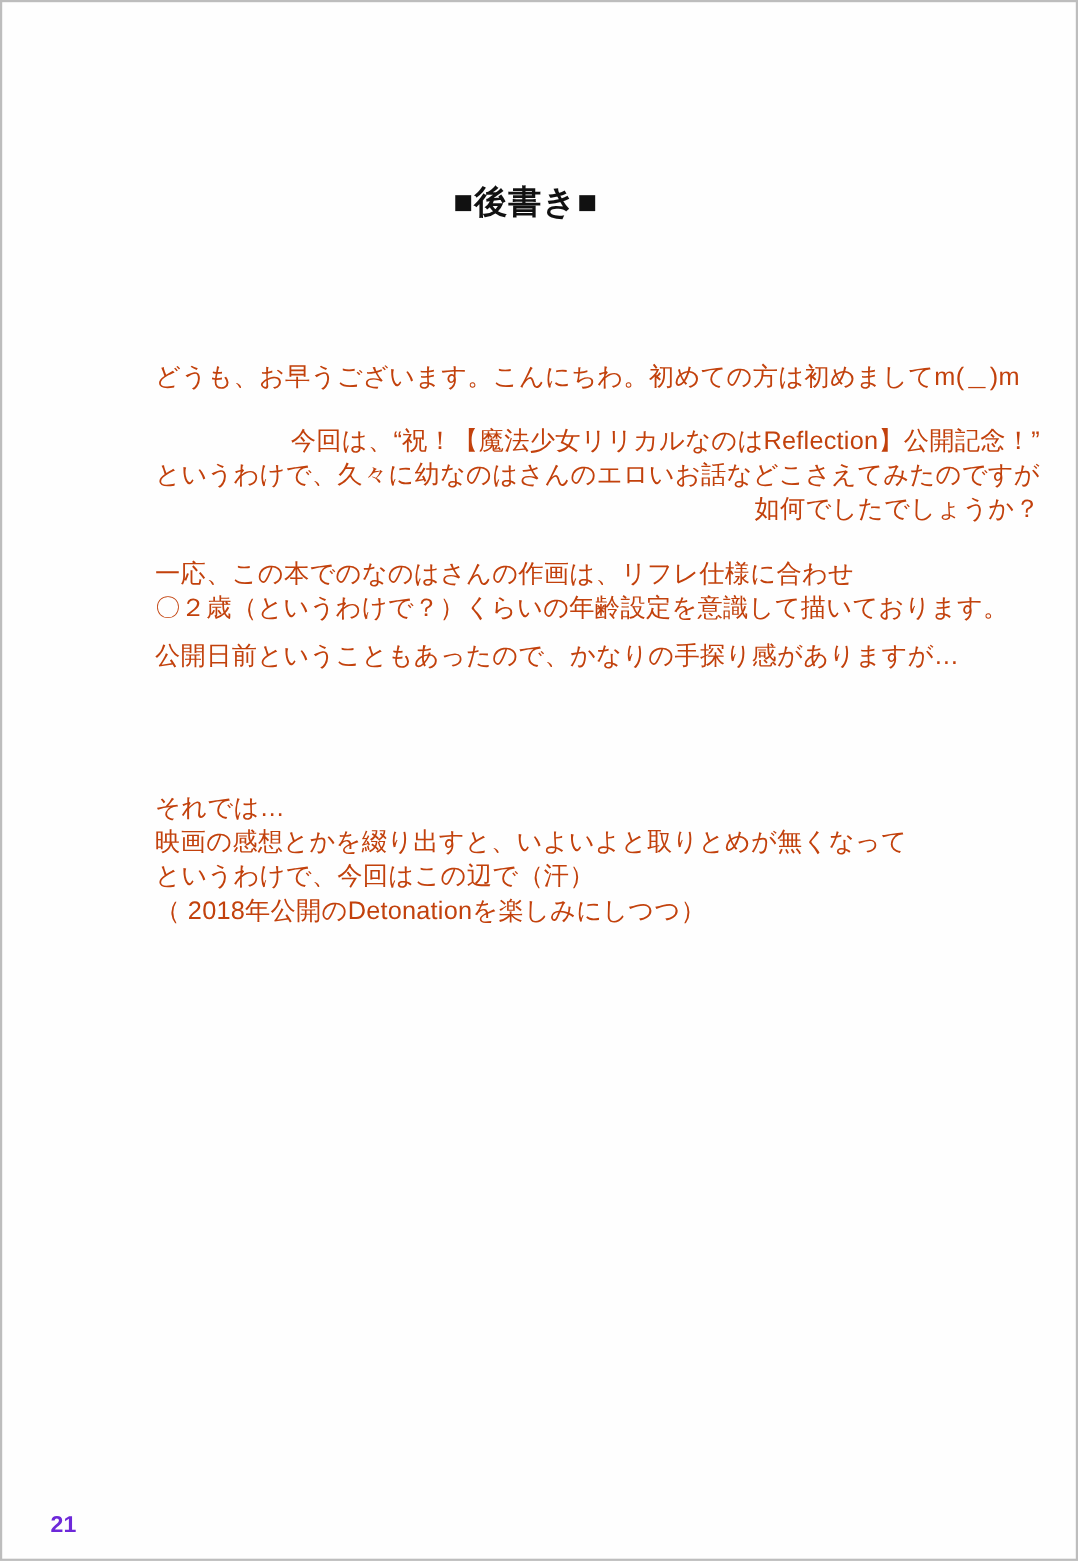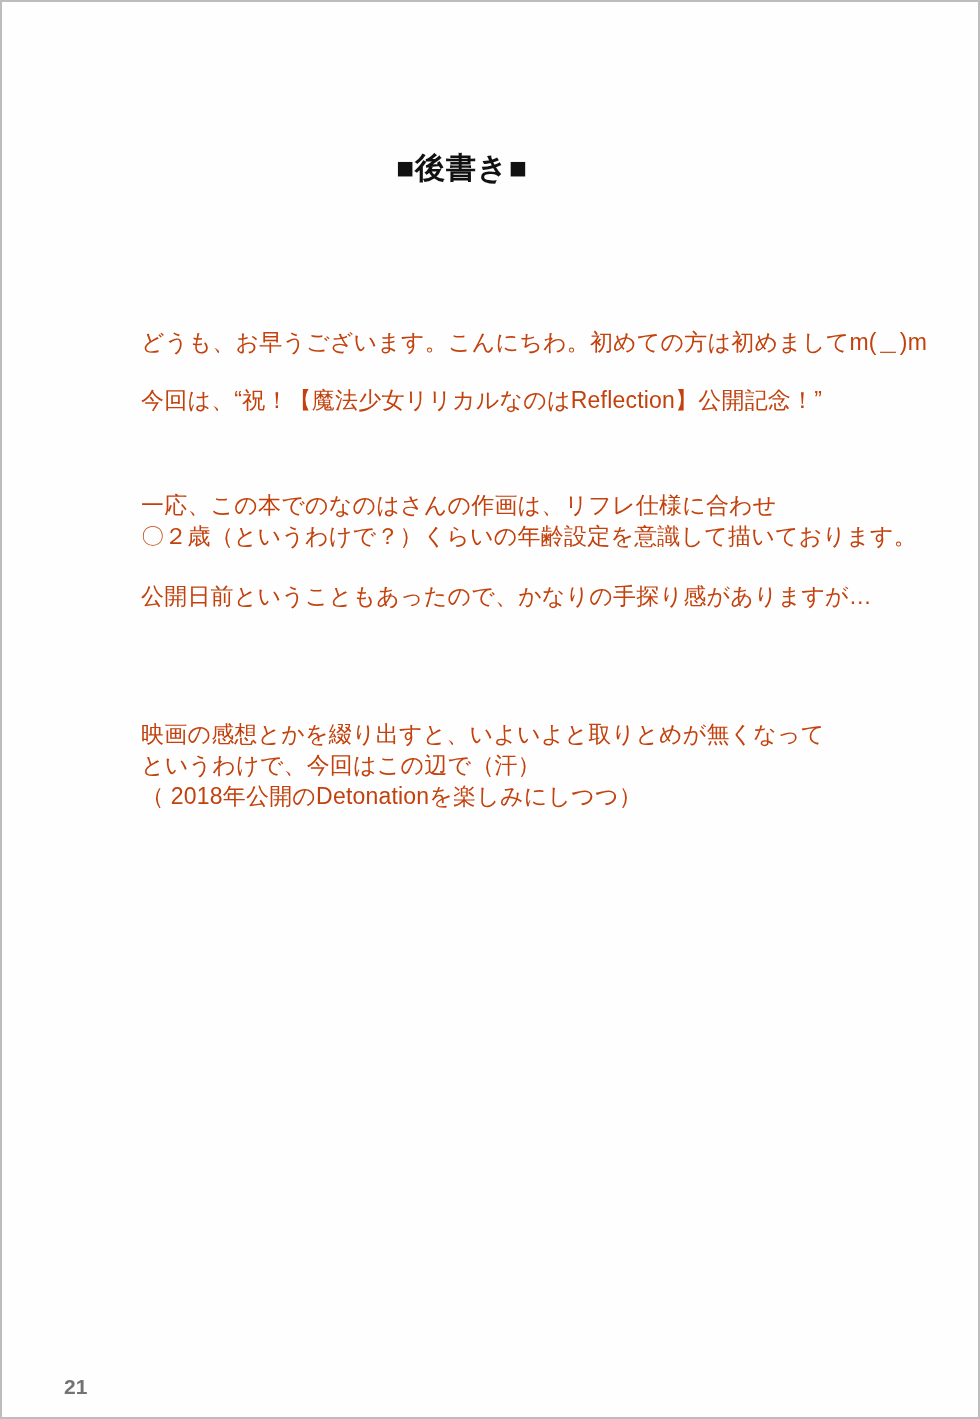--- a/index.html
+++ b/index.html
@@ -23,78 +23,81 @@
   .scan-frame {
     position: absolute;
     inset: 0;
     border: 2px solid #bdbdbd;
     pointer-events: none;
   }
   .title {
     position: absolute;
     left: 396px;
     top: 148px;
-    margin: 0;
+    margin: 16px;
     font-size: 30px;
     font-weight: bold;
     letter-spacing: 1px;
     color: #111111;
     white-space: nowrap;
   }
   .para {
     position: absolute;
     left: 141px;
     font-size: 23px;
     line-height: 31px;
     letter-spacing: 0.2px;
     white-space: nowrap;
     color: #c2410c;
   }
   .para .line {
     display: block;
   }
   .p1 { top: 327px; }
   .p2 { top: 385px; text-align: right; }
-  .p3 { top: 490px; }
+  .p3 { top: 506px; }
   .p4 { top: 581px; }
   .p5 { top: 719px; }
   .page-number {
     position: absolute;
-    left: 64px;
+    left: 46px;
     top: 1375px;
     font-size: 21px;
     font-weight: bold;
-    color: #737373;
+    color: #6d28d9;
   }
 </style>
 </head>
 <body>
 
 <div class="page">
   <div class="scan-frame"></div>
 
   <h1 class="title">■後書き■</h1>
 
   <div class="para p1">
     <span class="line">どうも、お早うございます。こんにちわ。初めての方は初めましてm(＿)m</span>
   </div>
 
   <div class="para p2">
     <span class="line">今回は、“祝！【魔法少女リリカルなのはReflection】公開記念！”</span>
+    <span class="line">というわけで、久々に幼なのはさんのエロいお話などこさえてみたのですが</span>
+    <span class="line">如何でしたでしょうか？</span>
   </div>
 
   <div class="para p3">
     <span class="line">一応、この本でのなのはさんの作画は、リフレ仕様に合わせ</span>
     <span class="line">〇２歳（というわけで？）くらいの年齢設定を意識して描いております。</span>
   </div>
 
   <div class="para p4">
     <span class="line">公開日前ということもあったので、かなりの手探り感がありますが…</span>
   </div>
 
   <div class="para p5">
+    <span class="line">それでは…</span>
     <span class="line">映画の感想とかを綴り出すと、いよいよと取りとめが無くなって</span>
     <span class="line">というわけで、今回はこの辺で（汗）</span>
     <span class="line">（ 2018年公開のDetonationを楽しみにしつつ）</span>
   </div>
 
   <div class="page-number">21</div>
 </div>
 
 </body></html>

